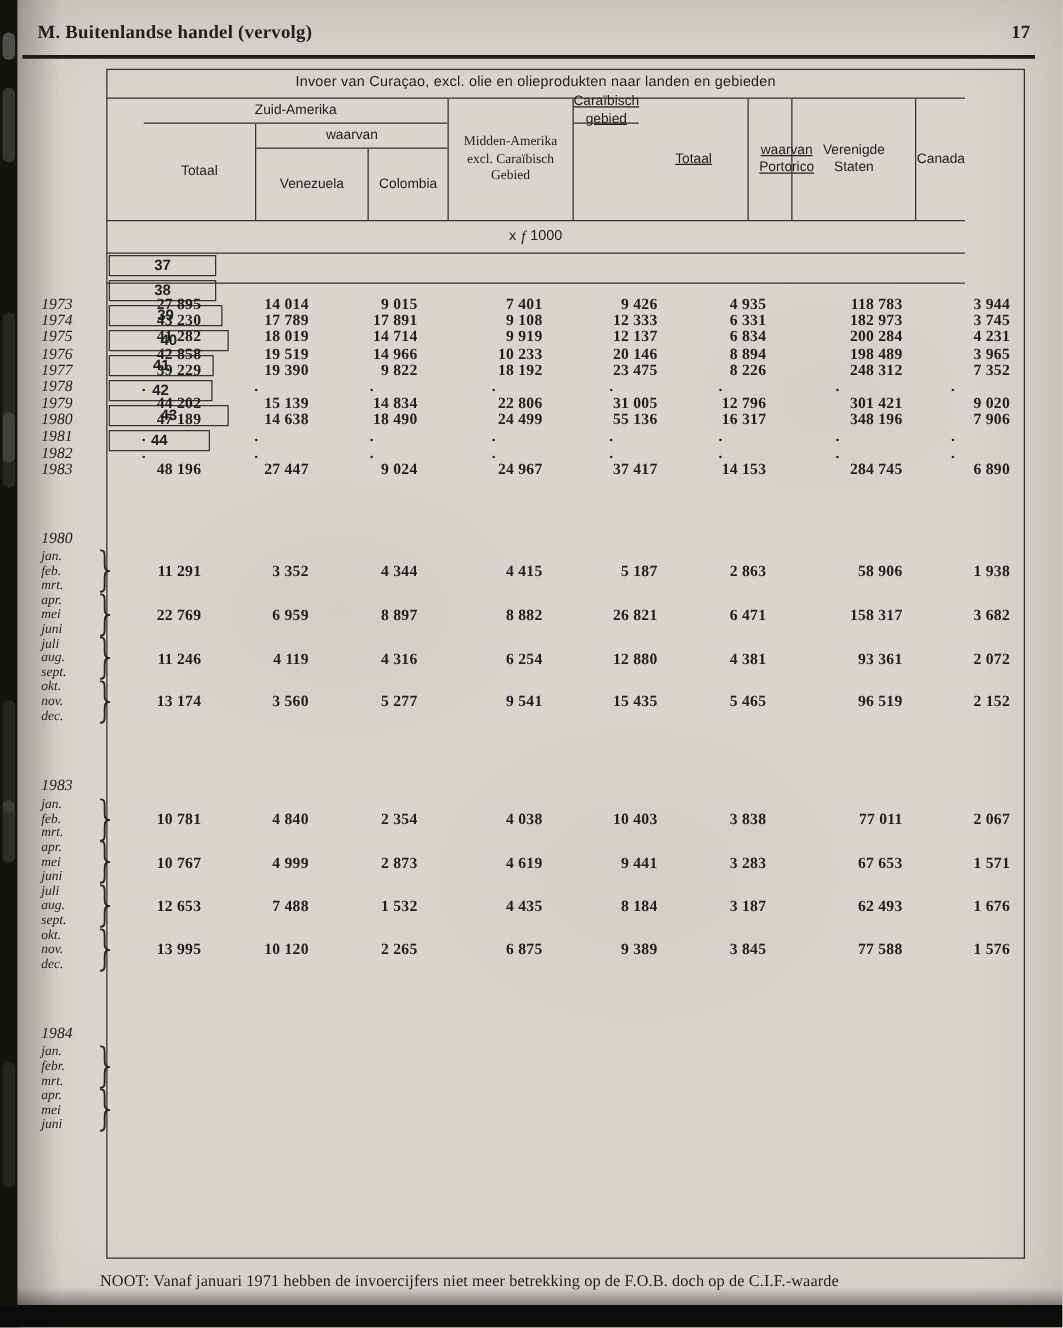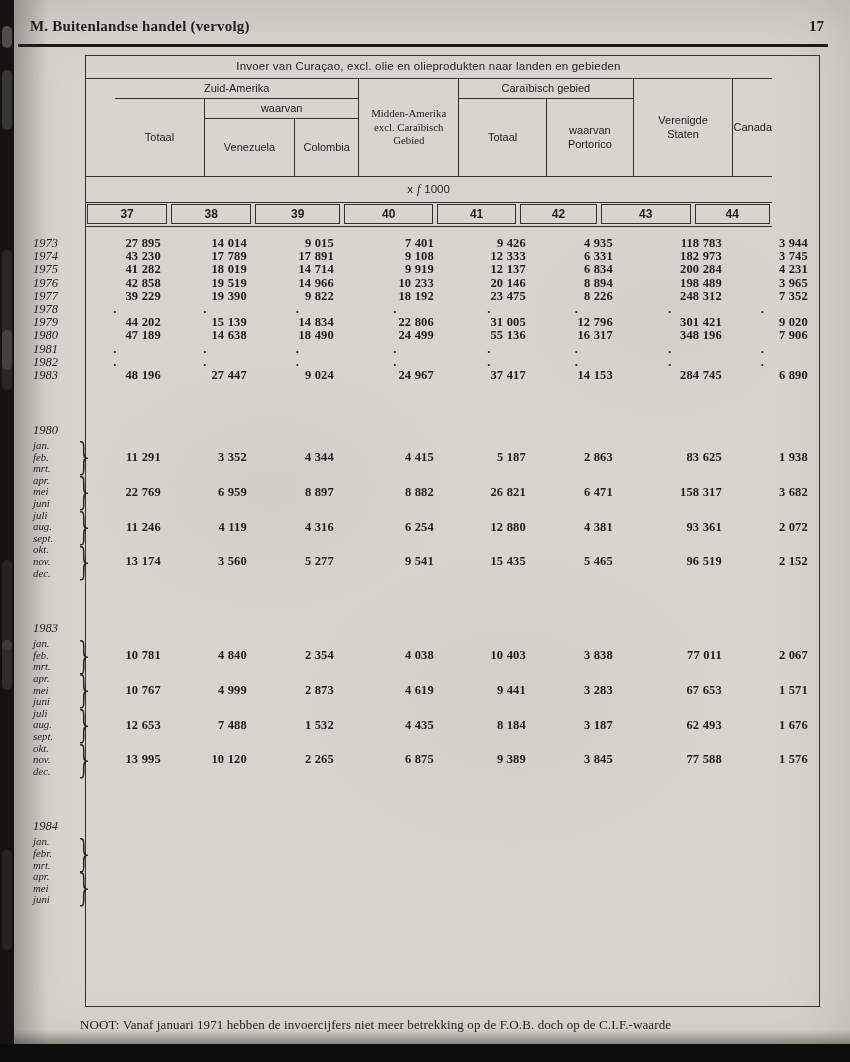--- a/index.html
+++ b/index.html
@@ -44,30 +44,30 @@
   .h-za{width:275px;border-right:1.5px solid #34322e;display:flex;flex-direction:column;padding-left:30px;}
   .h-za-label{height:20px;border-bottom:1.5px solid #34322e;}
   .h-za-body{flex:1;display:flex;}
   .h-totaal{width:90px;border-right:1.5px solid #34322e;}
   .h-waarvan-wrap{flex:1;display:flex;flex-direction:column;}
   .h-waarvan{height:20px;border-bottom:1.5px solid #34322e;}
   .h-leaves{flex:1;display:flex;}
   .h-venezuela{width:90px;border-right:1.5px solid #34322e;}
   .h-colombia{flex:1;}
   .h-ma{width:100px;border-right:1.5px solid #34322e;padding:0 5px;font-size:10.8px;font-family:Liberation Serif, serif;}
-  .h-cg{width:175px;border-right:1.5px solid #34322e;display:flex;flex-direction:column;}
+  .h-cg{width:175px;border-right:1.5px solid #34322e;display:flex;flex-direction:row;text-decoration:underline;}
   .h-cg-label{height:20px;border-bottom:1.5px solid #34322e;}
   .h-cg-body{flex:1;display:flex;}
   .h-cg-totaal{width:88px;border-right:1.5px solid #34322e;}
   .h-portorico{flex:1;padding:0 8px;}
   .h-vs{width:100px;border-right:1.5px solid #34322e;padding:0 10px;}
   .h-ca{flex:1;}
   .h-unit{height:26px;border-bottom:1.5px solid #34322e;font-size:11.5px;gap:4px;}
   .h-unit .flo{font:italic 12px "Liberation Serif", serif;}
-  .h-nums{height:24px;display:flex;border-bottom:1.5px solid #34322e;align-items:stretch;}
+  .h-nums{height:24px;display:flex;border-bottom:1.5px solid #34322e;align-items:stretch;flex-direction:column;}
   .colnum{border:1.5px solid #34322e;margin:1px 2px 2px 2px;display:flex;align-items:center;justify-content:center;
     font-weight:bold;font-size:12px;}
   .colnum:nth-child(1){width:86px;}
   .colnum:nth-child(2){width:86px;}
   .colnum:nth-child(3){width:91px;}
   .colnum:nth-child(4){width:96px;}
   .colnum:nth-child(5){width:84px;}
   .colnum:nth-child(6){width:83px;}
   .colnum:nth-child(7){width:96px;}
   .colnum:nth-child(8){width:81px;}
@@ -288,21 +288,21 @@
             <div class="month">feb.</div>
             <div class="month">mrt.</div>
             <span class="brace">}</span>
           </div>
           <span class="val">11 291</span>
           <span class="val">3 352</span>
           <span class="val">4 344</span>
           <span class="val">4 415</span>
           <span class="val">5 187</span>
           <span class="val">2 863</span>
-          <span class="val">83 625</span>
+          <span class="val">58 906</span>
           <span class="val">1 938</span>
         </div>
         <div class="drow qrow">
           <div class="qstub">
             <div class="month">apr.</div>
             <div class="month">mei</div>
             <div class="month">juni</div>
             <span class="brace">}</span>
           </div>
           <span class="val">22 769</span>

